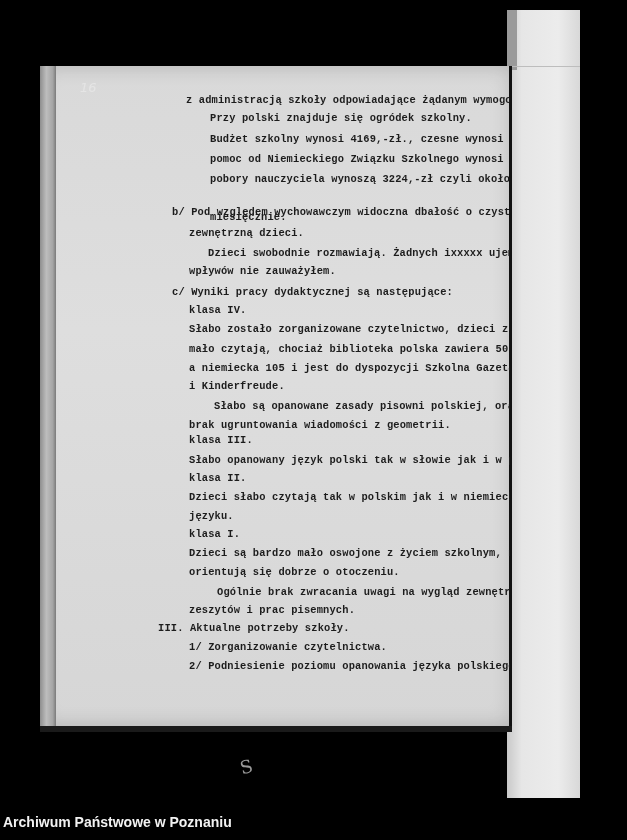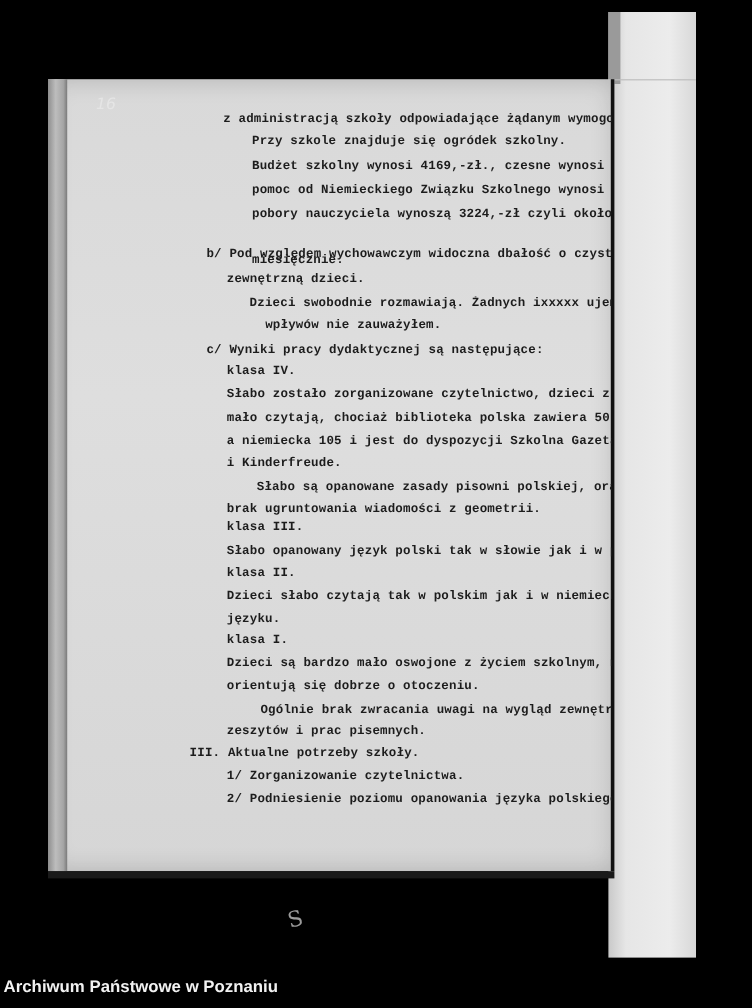--- a/index.html
+++ b/index.html
@@ -58,29 +58,29 @@
 <div class="page">
   <div class="binding"></div>
   <div class="edge-right"></div>
 </div>
 <div class="bottom-shadow"></div>
 
 <div class="page-number">16</div>
 
 <div id="lines">
     <div class="line" style="left: 186px; top: 94px; max-width: 324px;">z administracją szkoły odpowiadające żądanym wymogom.</div>
-    <div class="line" style="left: 210px; top: 112px; max-width: 300px;">Przy szkole znajduje się ogródek szkolny.</div>
+    <div class="line" style="left: 210px; top: 112px; max-width: 300px;">Przy polski znajduje się ogródek szkolny.</div>
     <div class="line" style="left: 210px; top: 133px; max-width: 300px;">Budżet szkolny wynosi 4169,-zł., czesne wynosi 840</div>
     <div class="line" style="left: 210px; top: 153px; max-width: 300px;">pomoc od Niemieckiego Związku Szkolnego wynosi 297</div>
     <div class="line" style="left: 210px; top: 173px; max-width: 300px;">pobory nauczyciela wynoszą 3224,-zł czyli około 23</div>
     <div class="line" style="left: 210px; top: 191px; max-width: 300px; margin-top: 20px;">miesięcznie.</div>
     <div class="line" style="left: 172px; top: 206px; max-width: 338px;">b/ Pod względem wychowawczym widoczna dbałość o czystość</div>
     <div class="line" style="left: 189px; top: 227px; max-width: 321px;">zewnętrzną dzieci.</div>
     <div class="line" style="left: 208px; top: 247px; max-width: 302px;">Dzieci swobodnie rozmawiają. Żadnych ixxxxx ujemnych</div>
-    <div class="line" style="left: 189px; top: 265px; max-width: 321px; margin-left: 32px;">wpływów nie zauważyłem.</div>
+    <div class="line" style="left: 189px; top: 265px; max-width: 321px;">wpływów nie zauważyłem.</div>
     <div class="line" style="left: 172px; top: 286px; max-width: 338px;">c/ Wyniki pracy dydaktycznej są następujące:</div>
     <div class="line" style="left: 189px; top: 304px; max-width: 321px;">klasa IV.</div>
     <div class="line" style="left: 189px; top: 323px; max-width: 321px;">Słabo zostało zorganizowane czytelnictwo, dzieci z-a</div>
     <div class="line" style="left: 189px; top: 343px; max-width: 321px;">mało czytają, chociaż biblioteka polska zawiera 50 to</div>
     <div class="line" style="left: 189px; top: 362px; max-width: 321px;">a niemiecka 105 i jest do dyspozycji Szkolna Gazeta</div>
     <div class="line" style="left: 189px; top: 380px; max-width: 321px;">i Kinderfreude.</div>
     <div class="line" style="left: 214px; top: 400px; max-width: 296px;">Słabo są opanowane zasady pisowni polskiej, oraz</div>
     <div class="line" style="left: 189px; top: 419px; max-width: 321px;">brak ugruntowania wiadomości z geometrii.</div>
     <div class="line" style="left: 189px; top: 434px; max-width: 321px;">klasa III.</div>
     <div class="line" style="left: 189px; top: 454px; max-width: 321px;">Słabo opanowany język polski tak w słowie jak i w piś</div>

